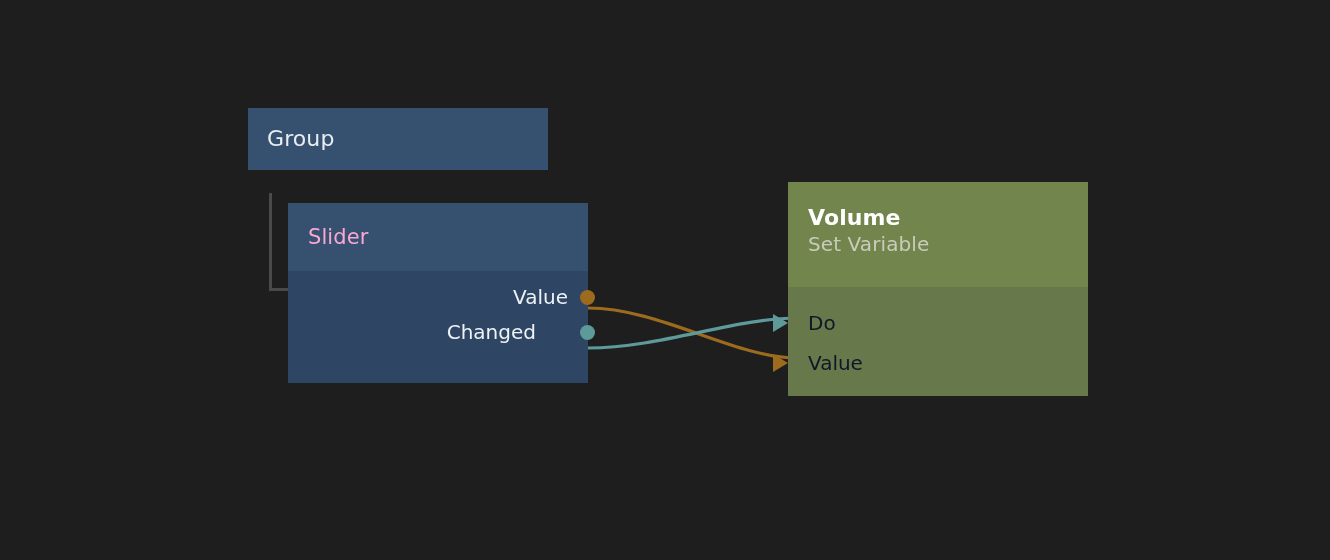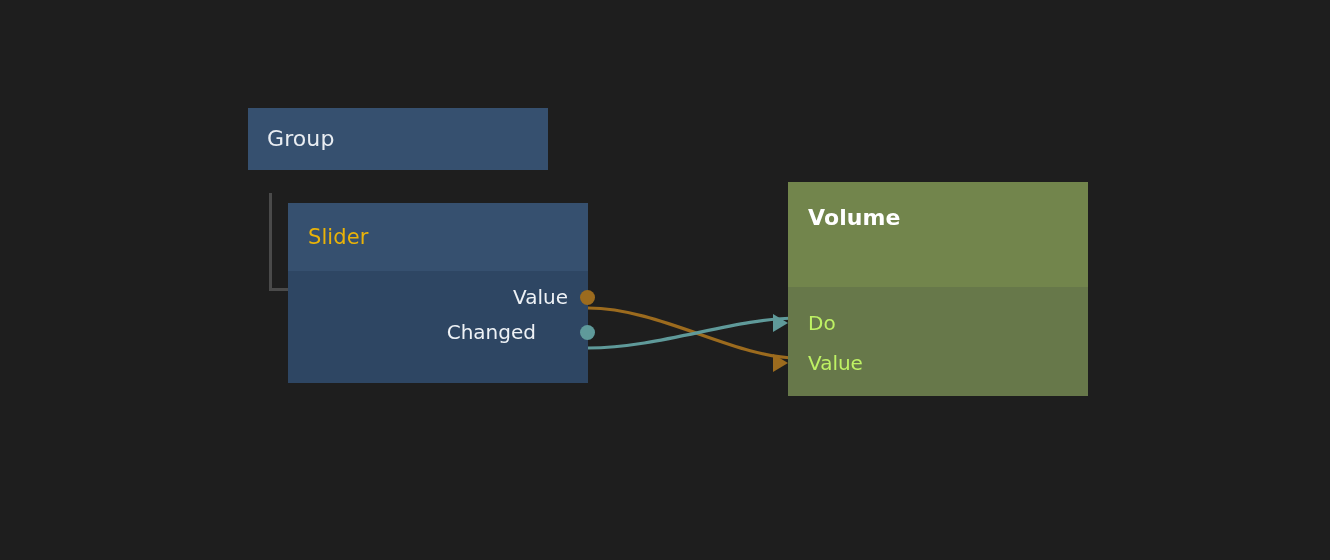--- a/index.html
+++ b/index.html
@@ -103,21 +103,21 @@
     display: flex;
     align-items: center;
     padding-left: 20px;
   }
   .slider-node .node-body {
     width: 100%;
     height: 112px;
     background: #2e4663;
   }
   .slider-title {
-    color: #eab308;
+    color: #f9a8d4;
     font-size: 21px;
     line-height: 25px;
     letter-spacing: 0.1px;
   }
   .port-row.out {
     position: absolute;
     right: 0;
     display: flex;
     align-items: center;
     justify-content: flex-end;
@@ -174,21 +174,21 @@
     letter-spacing: 0.1px;
   }
   .port-row.in {
     position: absolute;
     left: 0;
     display: flex;
     align-items: center;
     height: 22px;
   }
   .port-row.in .port-label {
-    color: #bef264;
+    color: #0f172a;
     font-size: 20px;
     line-height: 22px;
     white-space: nowrap;
     padding-left: 20px;
   }
   .pin-arrow {
     position: absolute;
     left: -15px;
     width: 0;
     height: 0;
@@ -236,20 +236,21 @@
         <span class="port-label">Changed</span>
         <span class="pin-dot exec"></span>
       </div>
 
     </div>
   </div>
 
   <div class="node volume-node">
     <div class="node-header">
       <span class="volume-title">Volume</span>
+      <span class="volume-subtitle">Set Variable</span>
     </div>
     <div class="node-body">
 
       <div class="port-row in" style="top:25px;">
         <span class="pin-arrow exec"></span>
         <span class="port-label">Do</span>
       </div>
 
       <div class="port-row in" style="top:65px;">
         <span class="pin-arrow data"></span>

